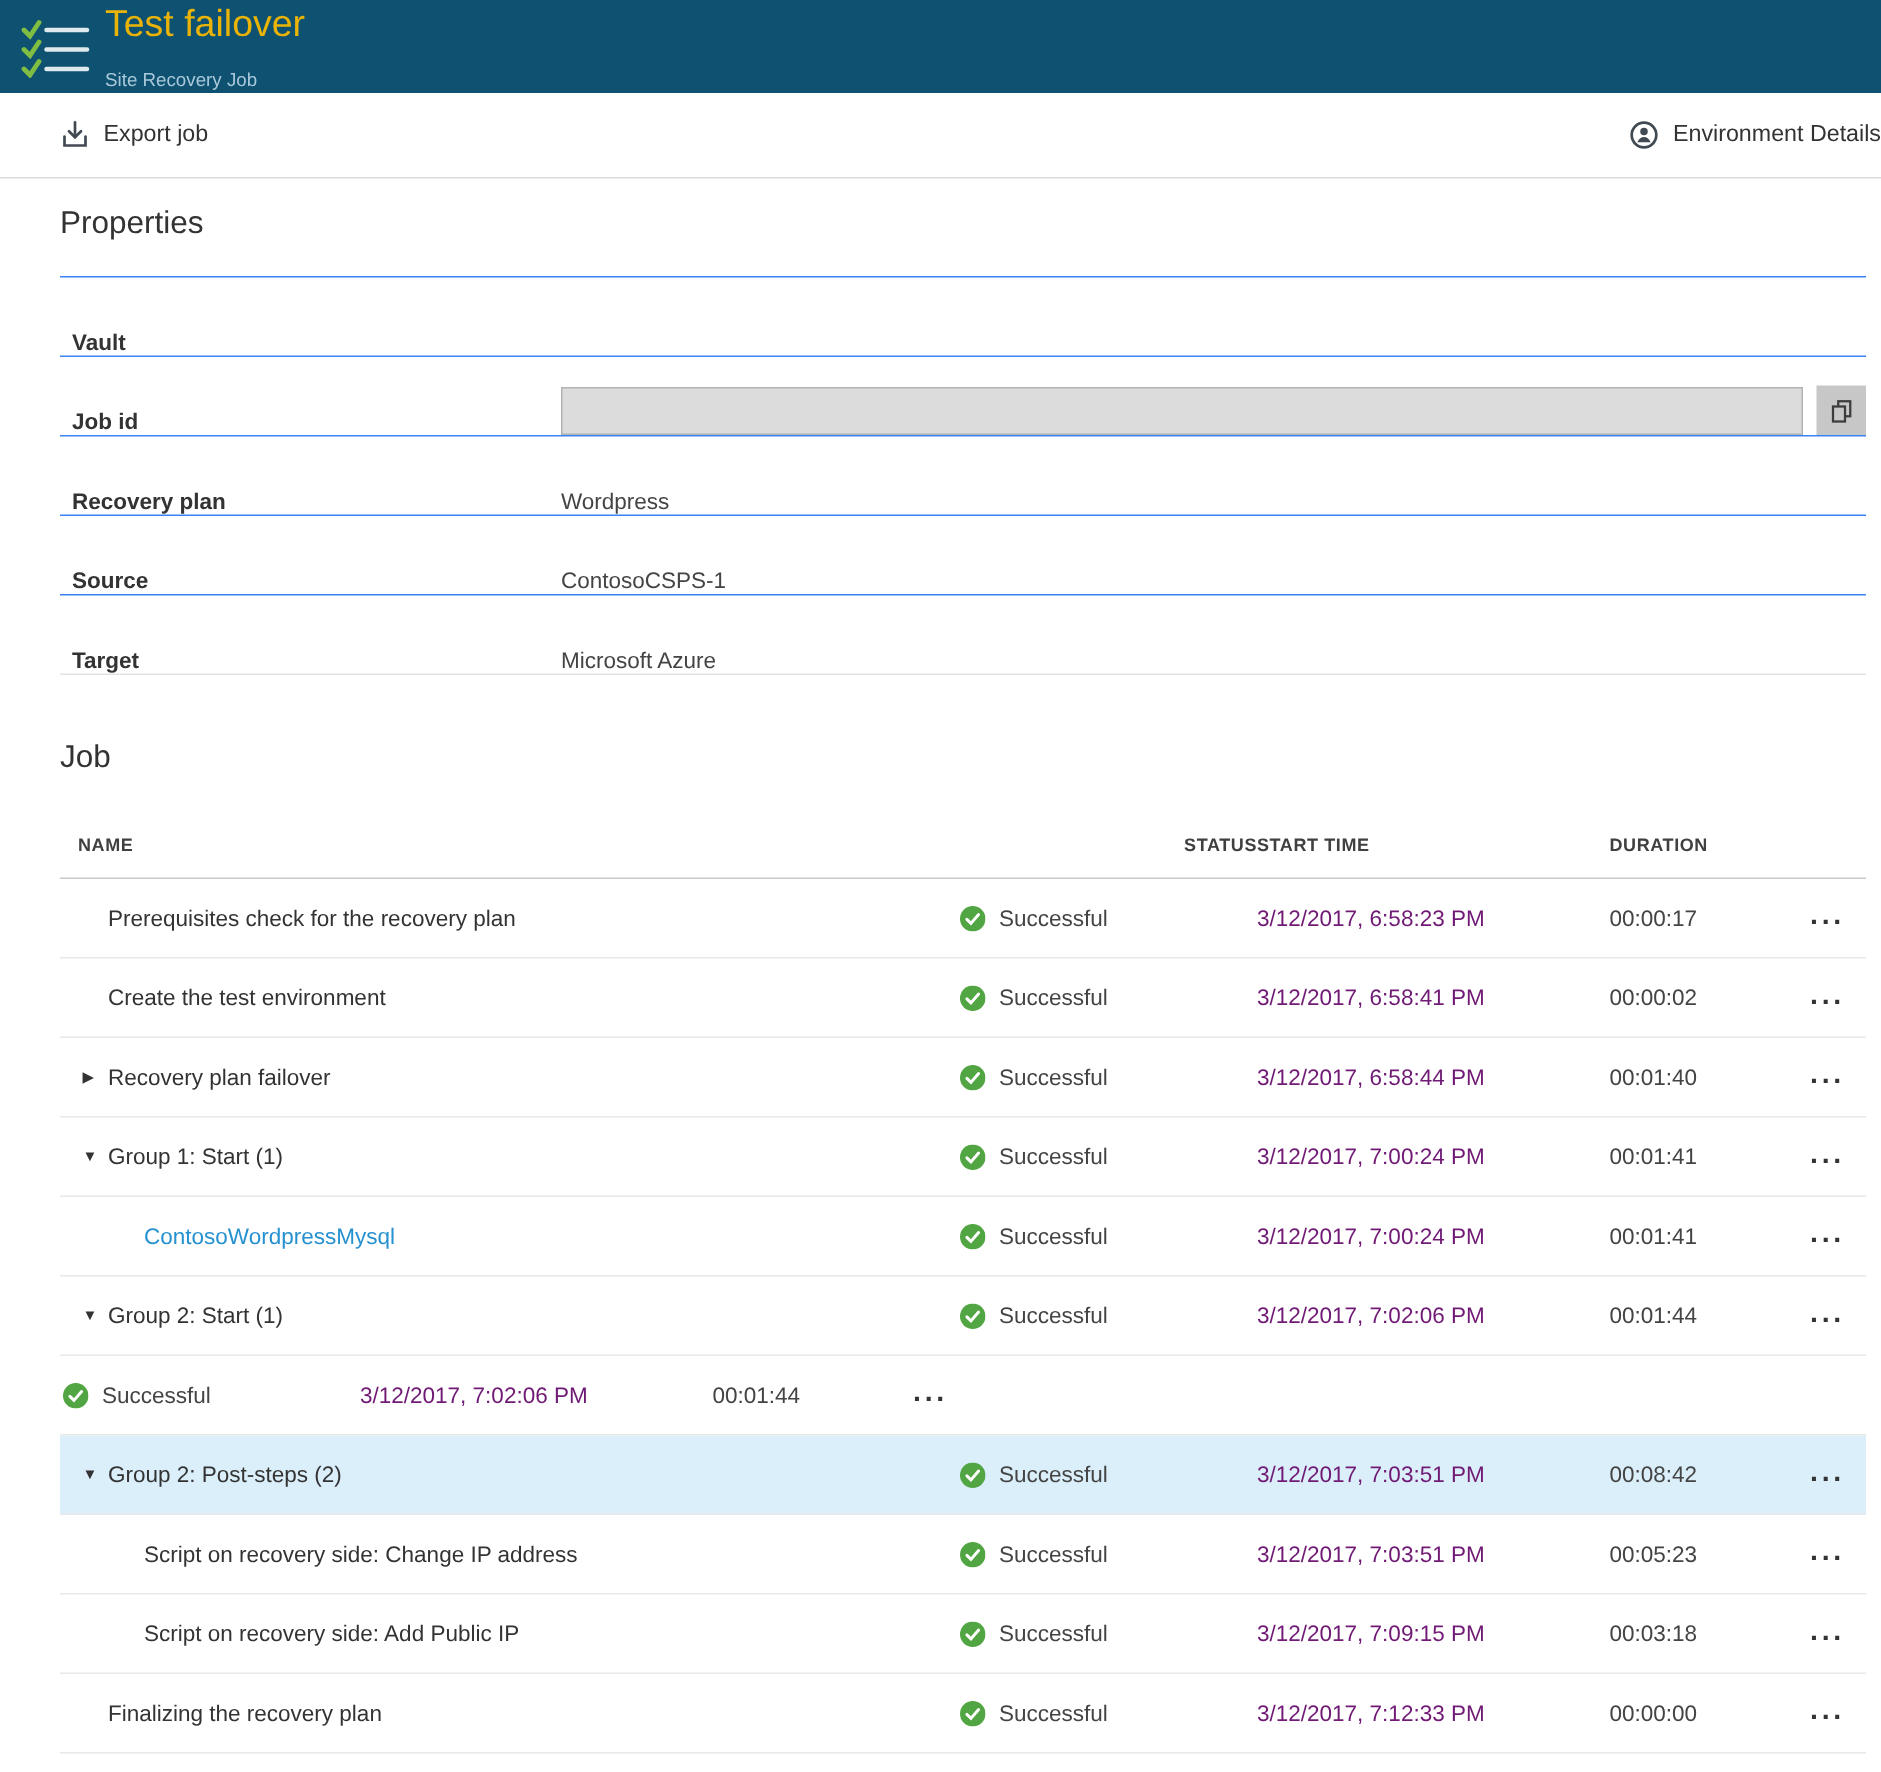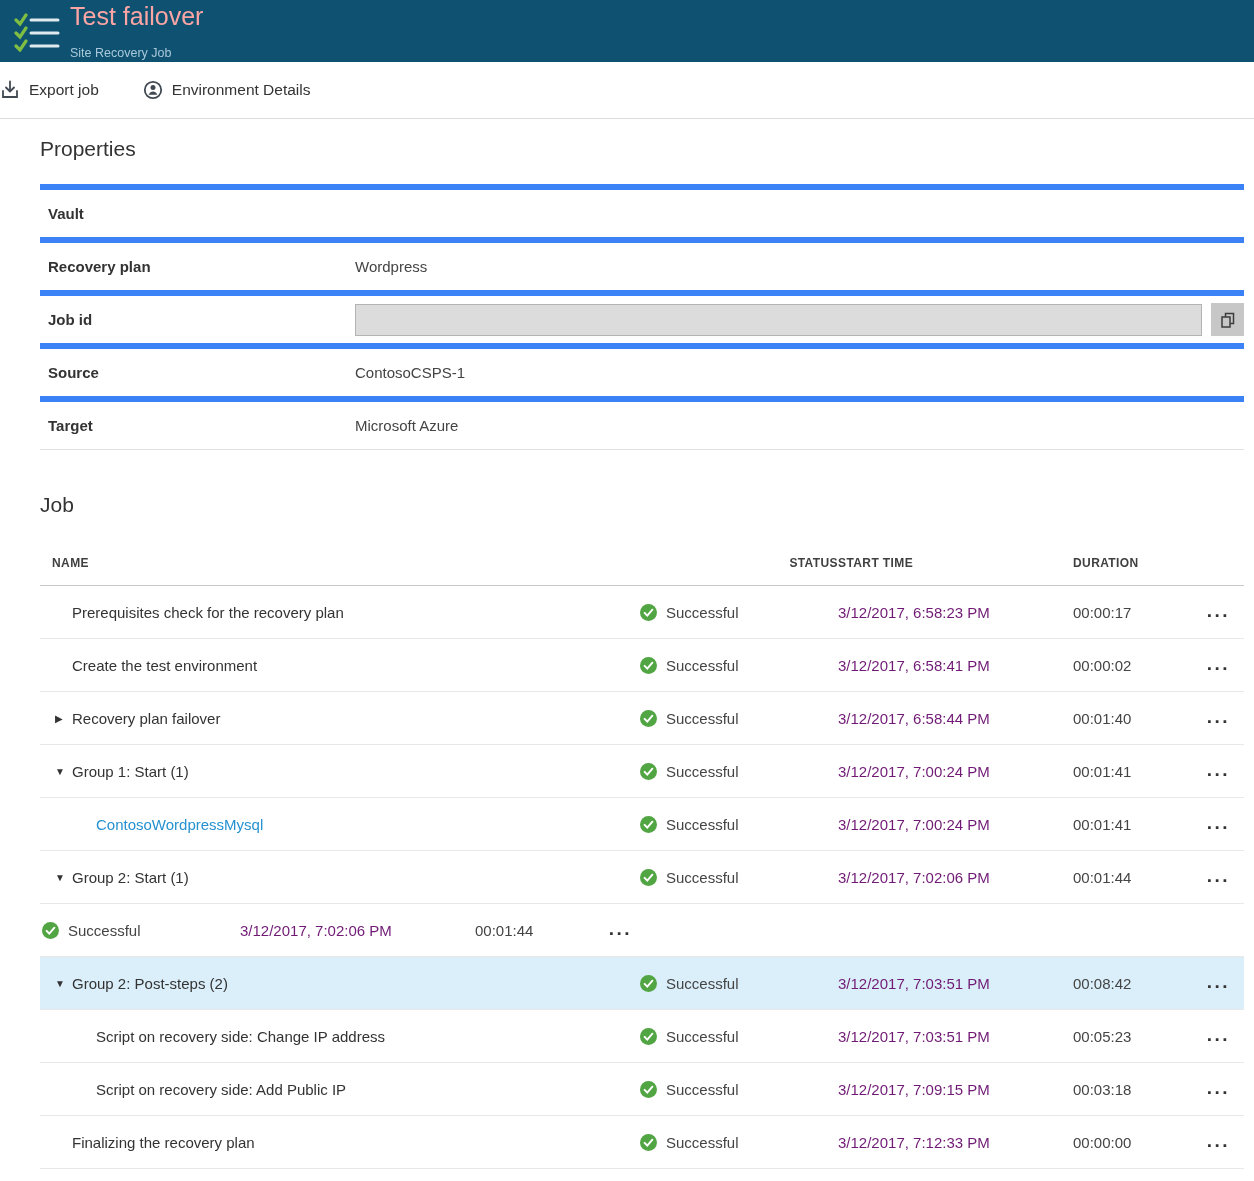--- a/index.html
+++ b/index.html
@@ -12,34 +12,34 @@
   html,body{margin:0;padding:0;}
   body{
     width:1254px;height:1181px;
     font-family:"Liberation Sans", sans-serif;
     color:#333;background:#fff;overflow:hidden;
   }
   
   .blade-header{height:62px;background:var(--header-bg);display:flex;align-items:center;padding:0 12px;}
   .header-icon{width:46px;height:40px;margin:2px 10px 0 2px;flex:0 0 46px;}
   .header-titles{display:flex;flex-direction:column;justify-content:center;}
-  .blade-title{font-size:25px;color:#fca5a5;line-height:27px;font-weight:400;}
+  .blade-title{font-size:25px;color:#eab308;line-height:27px;font-weight:400;}
   .blade-subtitle{font-size:12.5px;color:#a9c9db;margin-top:16px;}
   
-  .toolbar{height:57px;display:flex;align-items:center;gap:44px;border-bottom:1px solid #dcdcdc;}
+  .toolbar{height:57px;display:flex;align-items:center;padding-left:40px;gap:44px;border-bottom:1px solid #dcdcdc;justify-content:space-between;}
   .toolbar-item{display:flex;align-items:center;gap:9px;font-size:15.5px;color:#333;cursor:pointer;}
   .toolbar-item svg{width:20px;height:20px;flex:0 0 20px;}
   
   .content{padding:0 10px 0 40px;}
   .section-heading{font-size:21px;font-weight:400;color:#333;}
   #properties-heading{margin:18px 0 23px;}
   #job-heading{margin:43px 0 23px;}
   
   .prop-table{border-bottom:1px solid #e2e2e2;}
-  .prop-row{display:flex;align-items:center;height:53px;border-top:6px solid #3b82f6;}
+  .prop-row{display:flex;align-items:flex-end;height:53px;border-top:1px solid #3b82f6;gap:19px;}
   .prop-label{width:315px;padding-left:8px;font-weight:700;font-size:15px;color:#333;}
   .prop-value{flex:1;font-size:15px;color:#444;display:flex;align-items:center;}
   .link{color:var(--link);cursor:pointer;text-decoration:none;}
   .jobid-wrap{flex:1;display:flex;align-items:center;}
   .jobid-input{flex:1;height:32px;background:#dcdcdc;border:1px solid #b3b3b3;margin-right:9px;font-family:"Liberation Sans",sans-serif;}
   .copy-btn{width:33px;height:33px;background:#c7c7c7;border:none;display:flex;align-items:center;justify-content:center;cursor:pointer;padding:0;flex:0 0 33px;}
   .copy-btn svg{width:18px;height:18px;}
   
   .job-header-row{display:flex;align-items:center;height:46px;border-bottom:1px solid #c9c9c9;
     font-size:12px;font-weight:700;color:#404040;letter-spacing:.4px;}
@@ -103,45 +103,45 @@
 
 <div class="content">
 
   <div class="section-heading" id="properties-heading">Properties</div>
   <div class="prop-table">
   <div class="prop-row">
     <div class="prop-label">Vault</div>
   </div>
 
   <div class="prop-row">
-    <div class="prop-label">Recovery plan</div>
-    <div class="prop-value">
-
-      <span>Wordpress</span>
-
-    </div>
-  </div>
-
-  <div class="prop-row">
     <div class="prop-label">Job id</div>
     <div class="prop-value">
 
       <span class="jobid-wrap">
         <input class="jobid-input" disabled="" style="">
         <button class="copy-btn">
           <svg viewBox="0 0 18 18" fill="none" stroke="#3c3c3c" stroke-width="1.5">
             <rect x="6.5" y="2.5" width="8" height="10"></rect>
             <rect x="3" y="6" width="8" height="10" fill="#c7c7c7"></rect>
           </svg>
         </button>
       </span>
     </div>
   </div>
 
   <div class="prop-row">
+    <div class="prop-label">Recovery plan</div>
+    <div class="prop-value">
+
+      <span>Wordpress</span>
+
+    </div>
+  </div>
+
+  <div class="prop-row">
     <div class="prop-label">Source</div>
     <div class="prop-value">
 
       <span>ContosoCSPS-1</span>
 
     </div>
   </div>
 
   <div class="prop-row">
     <div class="prop-label">Target</div>

